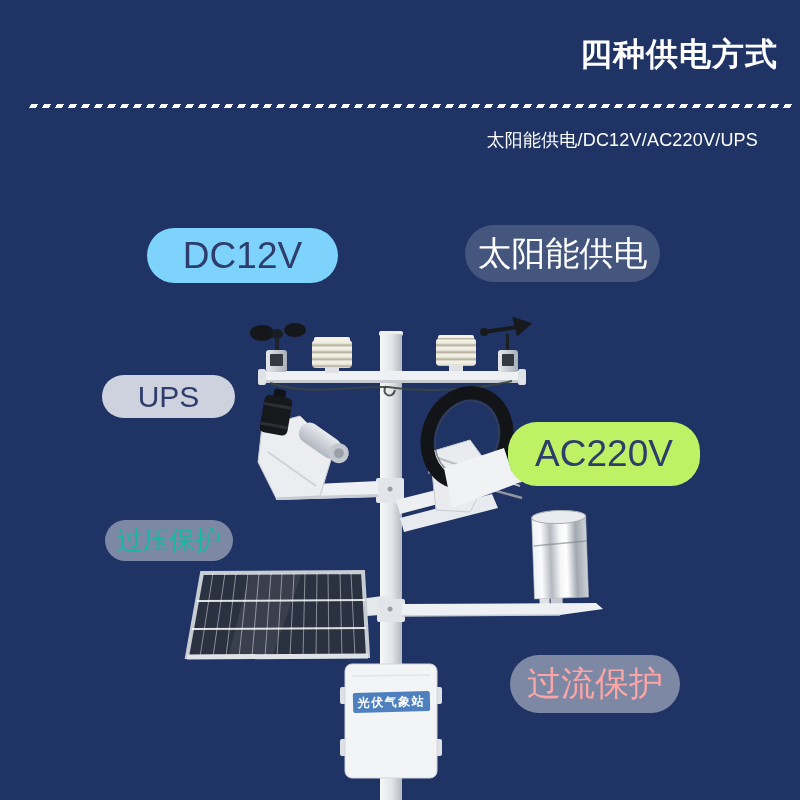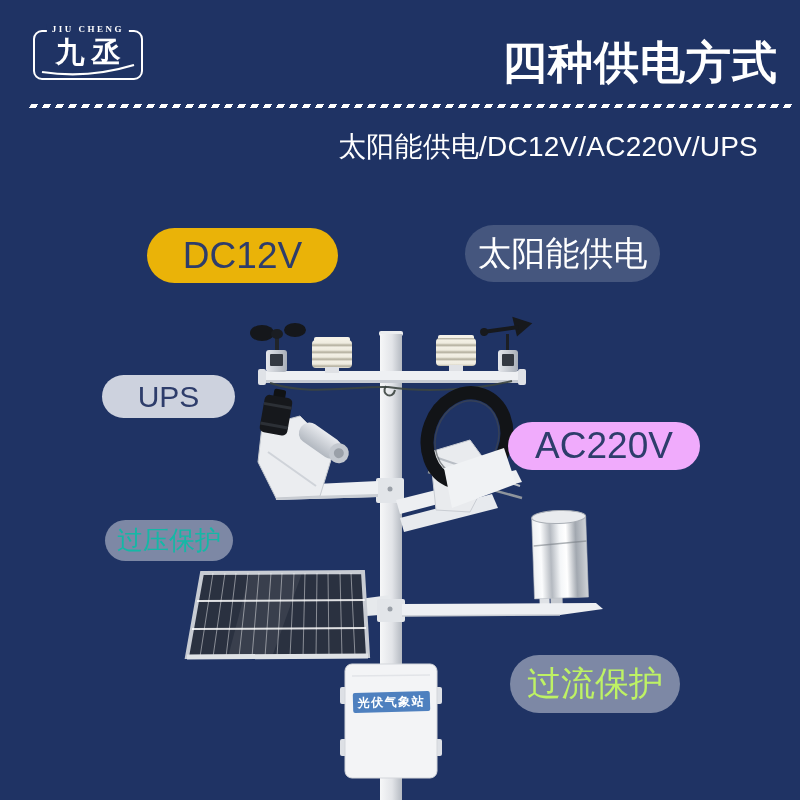--- a/index.html
+++ b/index.html
@@ -12,60 +12,53 @@
   .logo{position:absolute;left:33px;top:30px;width:106px;height:46px;
     border:2px solid #fff;border-radius:9px;}
   .logo-en{position:absolute;top:-8px;left:50%;transform:translateX(-50%);
     background:#1F3364;padding:0 5px;color:#fff;font-family:"Liberation Serif",serif;
     font-size:9px;letter-spacing:2.5px;white-space:nowrap;font-weight:700;}
   .logo-cn{position:absolute;top:1px;left:0;width:100%;text-align:center;
     color:#fff;font-size:29px;font-weight:700;letter-spacing:7px;text-indent:7px;}
   .logo-swoosh{position:absolute;left:5px;bottom:2px;}
   
   .title{position:absolute;top:33px;right:22px;margin:0;color:#fff;
-    font-size:45px;font-weight:700;letter-spacing:1px;white-space:nowrap;}
+    font-size:32px;font-weight:700;letter-spacing:1px;white-space:nowrap;}
   .separator{position:absolute;top:104px;left:30px;width:762px;height:4px;
     transform:skewX(-35deg);
     background:repeating-linear-gradient(90deg,#fff 0 7px,transparent 7px 13px);}
   .subtitle{position:absolute;top:128px;right:42px;color:#fff;
-    font-size:28px;font-weight:500;white-space:nowrap;letter-spacing:0.2px;}
+    font-size:18px;font-weight:500;white-space:nowrap;letter-spacing:0.2px;}
   
   .pill{position:absolute;display:flex;align-items:center;justify-content:center;
     white-space:nowrap;}
   .pill-dc12v{left:147px;top:228px;width:191px;height:55px;border-radius:28px;
-    background:#eab308;color:#2E3D6B;font-size:37px;font-weight:500;}
+    background:#7dd3fc;color:#2E3D6B;font-size:37px;font-weight:500;}
   .pill-solar{left:465px;top:225px;width:195px;height:57px;border-radius:29px;
     background:#45567E;color:#fff;font-size:34px;}
   .pill-ups{left:102px;top:375px;width:133px;height:43px;border-radius:22px;
     background:#CDD2DE;color:#2E3D6B;font-size:30px;font-weight:500;}
-  .pill-ac220v{left:508px;top:422px;width:192px;height:48px;border-radius:29px;
-    background:#f0abfc;color:#2E3D6B;font-size:37px;font-weight:500;}
+  .pill-ac220v{left:508px;top:422px;width:192px;height:64px;border-radius:29px;
+    background:#bef264;color:#2E3D6B;font-size:37px;font-weight:500;}
   .pill-ovp{left:105px;top:520px;width:128px;height:41px;border-radius:21px;
     background:rgba(255,255,255,0.42);color:#14b8a6;font-size:26px;}
   .pill-ocp{left:510px;top:655px;width:170px;height:58px;border-radius:29px;
-    background:rgba(255,255,255,0.42);color:#bef264;font-size:34px;}
+    background:rgba(255,255,255,0.42);color:#fca5a5;font-size:34px;}
   
   .station{position:absolute;left:0;top:0;}
   .cabinet-label{position:absolute;left:353px;top:692px;width:77px;height:20px;
     background:#4E80BF;border-radius:2px;transform:rotate(-1.5deg);
     display:flex;align-items:center;justify-content:center;
     color:#fff;font-size:12px;font-weight:700;letter-spacing:1.5px;white-space:nowrap;}
 </style>
 </head>
 <body>
 
 <div class="canvas">
 
-  <div class="logo">
-    <span class="logo-en">JIU CHENG</span>
-    <span class="logo-cn">九丞</span>
-    <svg class="logo-swoosh" width="96" height="12" viewBox="0 0 96 12">
-      <path d="M2,8 Q48,15 94,1" stroke="#fff" stroke-width="2.2" fill="none"></path>
-    </svg>
-  </div>
 
   <h1 class="title">四种供电方式</h1>
   <div class="separator"></div>
   <div class="subtitle">太阳能供电/DC12V/AC220V/UPS</div>
 
   <svg class="station" width="800" height="800" viewBox="0 0 800 800">
     <defs>
       <linearGradient id="poleGrad" x1="0" y1="0" x2="1" y2="0">
         <stop offset="0" stop-color="#f6f7f8"></stop>
           <stop offset="0.55" stop-color="#e2e4e8"></stop>

